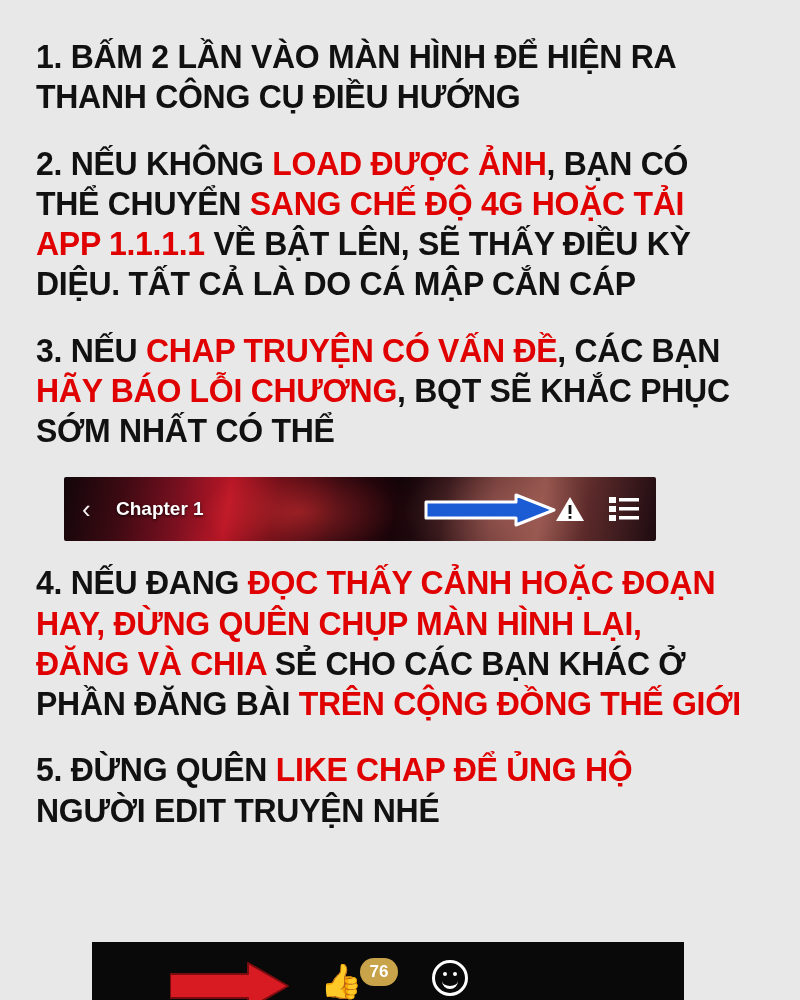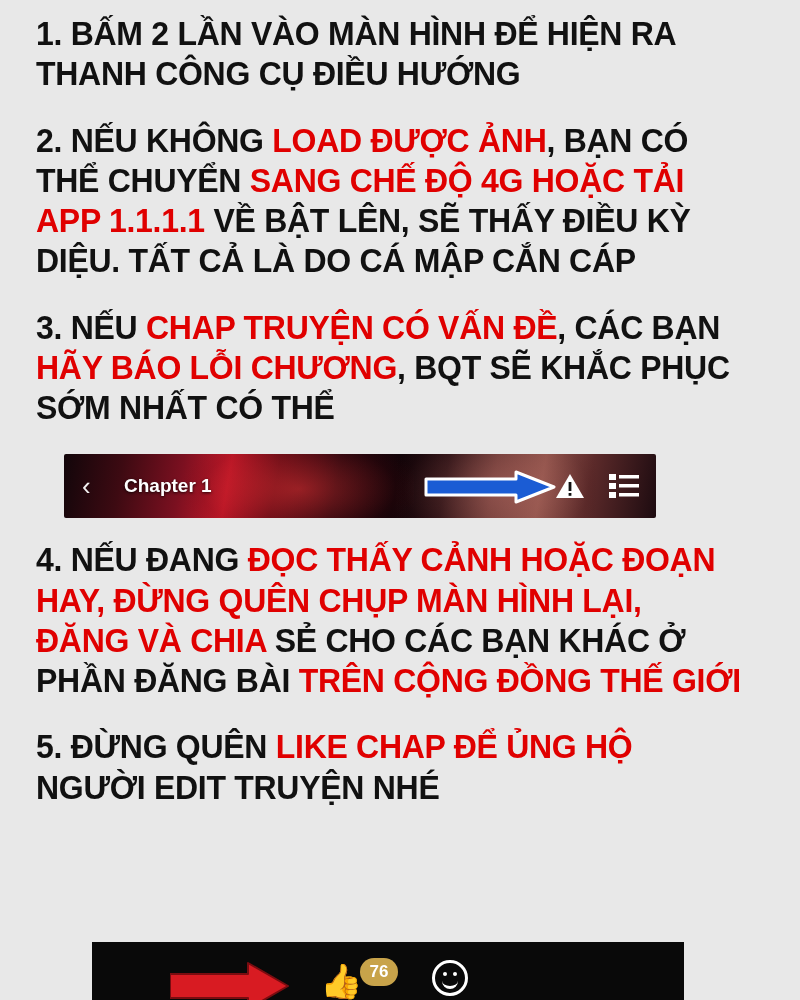--- a/index.html
+++ b/index.html
@@ -12,21 +12,21 @@
     height: 1000px;
     font-family: "Liberation Sans", sans-serif;
     overflow: hidden;
   }
   .page {
     position: relative;
     width: 800px;
     height: 1000px;
     background: #e8e8e8;
     box-sizing: border-box;
-    padding: 14px 36px 0 36px;
+    padding: 37px 36px 0 36px;
   }
   .instructions {
     display: block;
   }
   .item {
     font-size: 33px;
     line-height: 1.22;
     font-weight: bold;
     color: #111111;
     letter-spacing: -0.3px;
@@ -79,21 +79,21 @@
     width: 22px;
     line-height: 1;
     font-weight: 300;
     opacity: 0.95;
   }
   .cb-title {
     position: relative;
     color: #ffffff;
     font-size: 19px;
     font-weight: bold;
-    margin-left: 20px;
+    margin-left: 12px;
     text-shadow: 0 1px 3px rgba(0,0,0,0.8);
   }
   .cb-right {
     position: absolute;
     right: 0; top: 0; height: 64px;
     display: flex;
     align-items: center;
   }
   .cb-warn {
     width: 44px; height: 64px;

